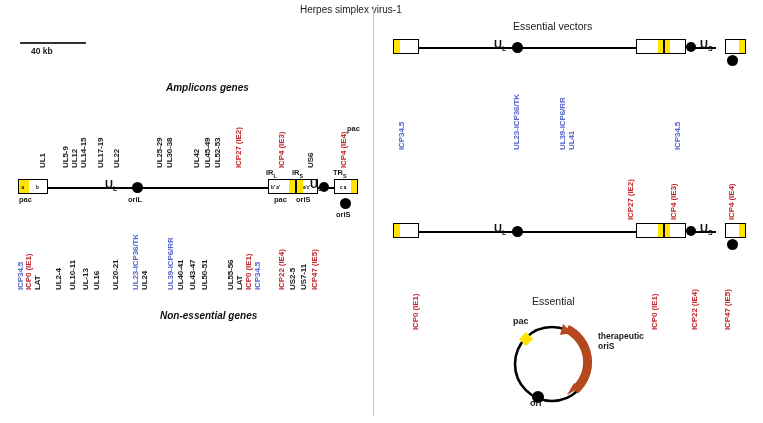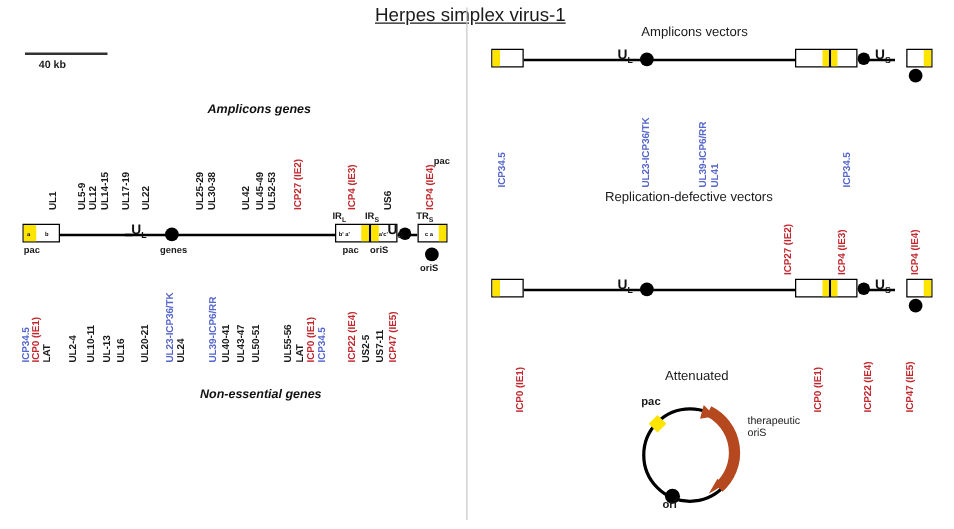--- a/index.html
+++ b/index.html
@@ -16,23 +16,22 @@
     font-size:8px;line-height:9px;white-space:nowrap;
     transform-origin:0 0;
     transform:rotate(-90deg);
     letter-spacing:-0.1px;
     font-weight:600;
   }
   .blk{color:#1a1a1a;}
   .red{color:#c1272d;}
   .blu{color:#5566cc;}
   .title{
-    font-size:15px;color:#1a1a1a;font-weight:400;
+    font-size:10px;color:#1a1a1a;font-weight:400;
     white-space:nowrap;
-    text-decoration:underline;
   }
   .section-title{
     font-size:10.5px;color:#1a1a1a;font-weight:400;white-space:nowrap;
   }
   .ital{
     font-style:italic;font-size:10px;font-weight:600;color:#111;white-space:nowrap;
   }
   .small{font-size:7.5px;white-space:nowrap;font-weight:600;color:#1a1a1a;}
   .ulabel{font-size:11px;font-weight:600;color:#111;white-space:nowrap;}
   .ulabel sub{font-size:7px;}
@@ -45,21 +44,21 @@
   .gbox{
     position:absolute;box-sizing:border-box;
     border:1.4px solid #000;background:#fff;
   }
   .gbox .yseg{position:absolute;top:0;bottom:0;background:#ffe400;}
   .gbox .bt{position:absolute;top:50%;transform:translateY(-50%);
     font-size:4.6px;color:#000;font-weight:700;white-space:nowrap;}
   .dot{position:absolute;border-radius:50%;background:#000;}
   
   .amp-wrap{position:absolute;}
-  .therap{position:absolute;font-size:8.5px;line-height:10px;color:#1a1a1a;font-weight:400;}
+  .therap{position:absolute;font-size:8.5px;line-height:10px;color:#1a1a1a;font-weight:700;}
 </style>
 </head>
 <body>
 
 <div class="canvas">
 
   <div class="abs title" style="left:300px;top:4px;">Herpes simplex virus-1</div>
 
   <div class="divider"></div>
 
@@ -80,21 +79,21 @@
     <div class="bt" style="left:17px;">b</div>
   </div>
   <div class="abs small" style="left:19px;top:195px;">pac</div>
 
   <div class="abs ulabel" style="left:105px;top:178px;">
     <span>U</span><sub>L</sub>
   </div>
   <div class="gline" style="left:100px;top:186.5px;width:6px;"></div>
 
   <div class="dot" style="left:132px;top:181.5px;width:11px;height:11px;"></div>
-  <div class="abs small" style="left:128px;top:195px;">genes</div>
+  <div class="abs small" style="left:128px;top:195px;">oriL</div>
 
   <div class="gbox" style="left:268px;top:179px;width:28px;height:15px;">
     <div class="yseg" style="right:0;width:6px;"></div>
     <div class="bt" style="left:2px;">b' a'</div>
   </div>
   <div class="gbox" style="left:296px;top:179px;width:22px;height:15px;">
     <div class="yseg" style="left:0;width:6px;"></div>
     <div class="bt" style="left:6px;">a'c'</div>
   </div>
   <div class="abs small" style="left:266px;top:168px;"><span>IR</span><sub style="font-size:5.5px">L</sub></div>
@@ -152,21 +151,21 @@
       <div class="vlabel blk" style="left: 226px; top: 290px;">UL55-56</div>
       <div class="vlabel blk" style="left: 235px; top: 290px;">LAT</div>
       <div class="vlabel red" style="left: 244px; top: 290px;">ICP0 (IE1)</div>
       <div class="vlabel blu" style="left: 253px; top: 290px;">ICP34.5</div>
       <div class="vlabel red" style="left: 277px; top: 290px;">ICP22 (IE4)</div>
       <div class="vlabel blk" style="left: 288px; top: 290px;">US2-5</div>
       <div class="vlabel blk" style="left: 299px; top: 290px;">US7-11</div>
       <div class="vlabel red" style="left: 310px; top: 290px;">ICP47 (IE5)</div>
     </div>
 
-  <div class="abs section-title" style="left:513px;top:20px;">Amplicons vectors</div>
+  <div class="abs section-title" style="left:513px;top:20px;">Essential vectors</div>
 
   <div class="gline" style="left:417px;top:46.5px;width:220px;"></div>
   <div class="gline" style="left:690px;top:46.5px;width:26px;"></div>
 
   <div class="gbox" style="left:393px;top:39px;width:26px;height:15px;">
     <div class="yseg" style="left:0;width:6px;"></div>
   </div>
 
   <div class="abs ulabel" style="left:494px;top:38px;">
     <span>U</span><sub>L</sub>
@@ -190,21 +189,20 @@
   <div class="dot" style="left:727px;top:55px;width:11px;height:11px;"></div>
 
   <div id="attenuated-labels">
       <div class="vlabel blu" style="left: 397px; top: 150px;">ICP34.5</div>
       <div class="vlabel blu" style="left: 512px; top: 150px;">UL23-ICP36/TK</div>
       <div class="vlabel blu" style="left: 558px; top: 150px;">UL39-ICP6/RR</div>
       <div class="vlabel blu" style="left: 567px; top: 150px;">UL41</div>
       <div class="vlabel blu" style="left: 673px; top: 150px;">ICP34.5</div>
     </div>
 
-  <div class="abs section-title" style="left:484px;top:152px;">Replication-defective vectors</div>
 
   <div class="gline" style="left:417px;top:230.5px;width:220px;"></div>
   <div class="gline" style="left:690px;top:230.5px;width:26px;"></div>
 
   <div class="gbox" style="left:393px;top:223px;width:26px;height:15px;">
     <div class="yseg" style="left:0;width:6px;"></div>
   </div>
 
   <div class="abs ulabel" style="left:494px;top:222px;">
     <span>U</span><sub>L</sub>
@@ -232,21 +230,21 @@
       <div class="vlabel red" style="left: 669px; top: 220px;">ICP4 (IE3)</div>
       <div class="vlabel red" style="left: 727px; top: 220px;">ICP4 (IE4)</div>
     </div>
   <div id="repdef-below-labels">
       <div class="vlabel red" style="left: 411px; top: 330px;">ICP0 (IE1)</div>
       <div class="vlabel red" style="left: 650px; top: 330px;">ICP0 (IE1)</div>
       <div class="vlabel red" style="left: 690px; top: 330px;">ICP22 (IE4)</div>
       <div class="vlabel red" style="left: 723px; top: 330px;">ICP47 (IE5)</div>
     </div>
 
-  <div class="abs section-title" style="left:532px;top:295px;">Attenuated</div>
+  <div class="abs section-title" style="left:532px;top:295px;">Essential</div>
 
   <div class="amp-wrap" style="left:500px;top:312px;width:130px;height:105px;">
     <svg width="130" height="105" viewBox="0 0 130 105">
       <circle cx="52" cy="52" r="37" fill="none" stroke="#000" stroke-width="2.6"></circle>
 
       <path d="M 67 17 A 37 37 0 0 1 75 78" fill="none" stroke="#b5481f" stroke-width="9" stroke-linecap="butt"></path>
       <polygon points="63,12 72,21 60,23" fill="#b5481f"></polygon>
       <polygon points="79,76 67,83 74,71" fill="#b5481f"></polygon>
 
       <rect x="21" y="22" width="10" height="10" fill="#ffe400" transform="rotate(45 26 27)"></rect>

